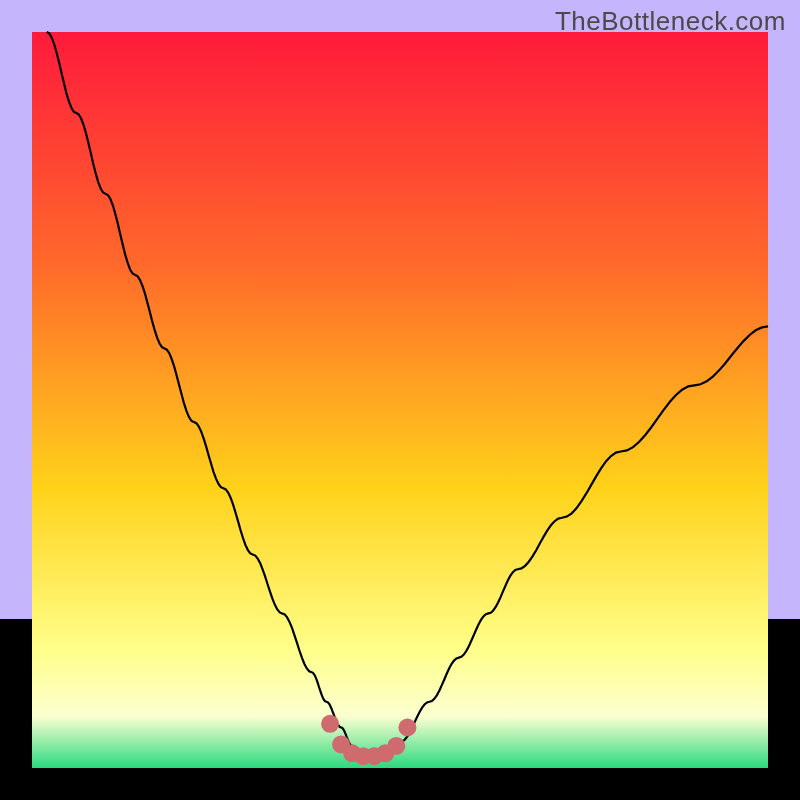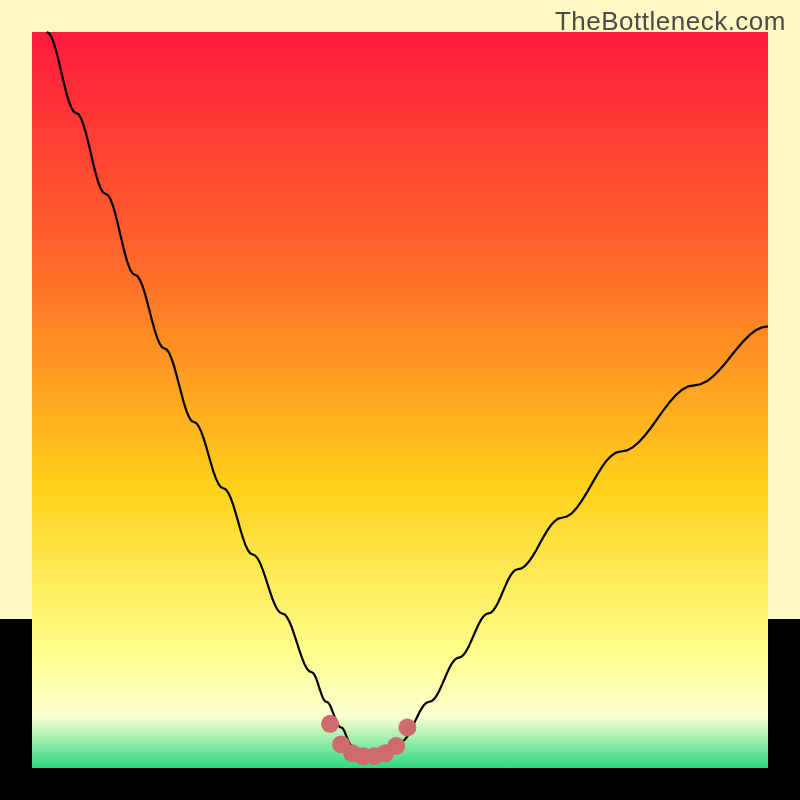--- a/index.html
+++ b/index.html
@@ -9,21 +9,21 @@
     height: 800px;
     background: #000;
     overflow: hidden;
   }
   .frame {
     position: absolute;
     left: 0;
     top: 0;
     width: 800px;
     height: 619px;
-    background: #fef9c3;
+    background: #c4b5fd;
   }
   .watermark {
     position: absolute;
     top: 6px;
     right: 14px;
     color: #4a4a4a;
     font-family: Arial, sans-serif;
     font-size: 26px;
     letter-spacing: 0.5px;
     z-index: 10;

